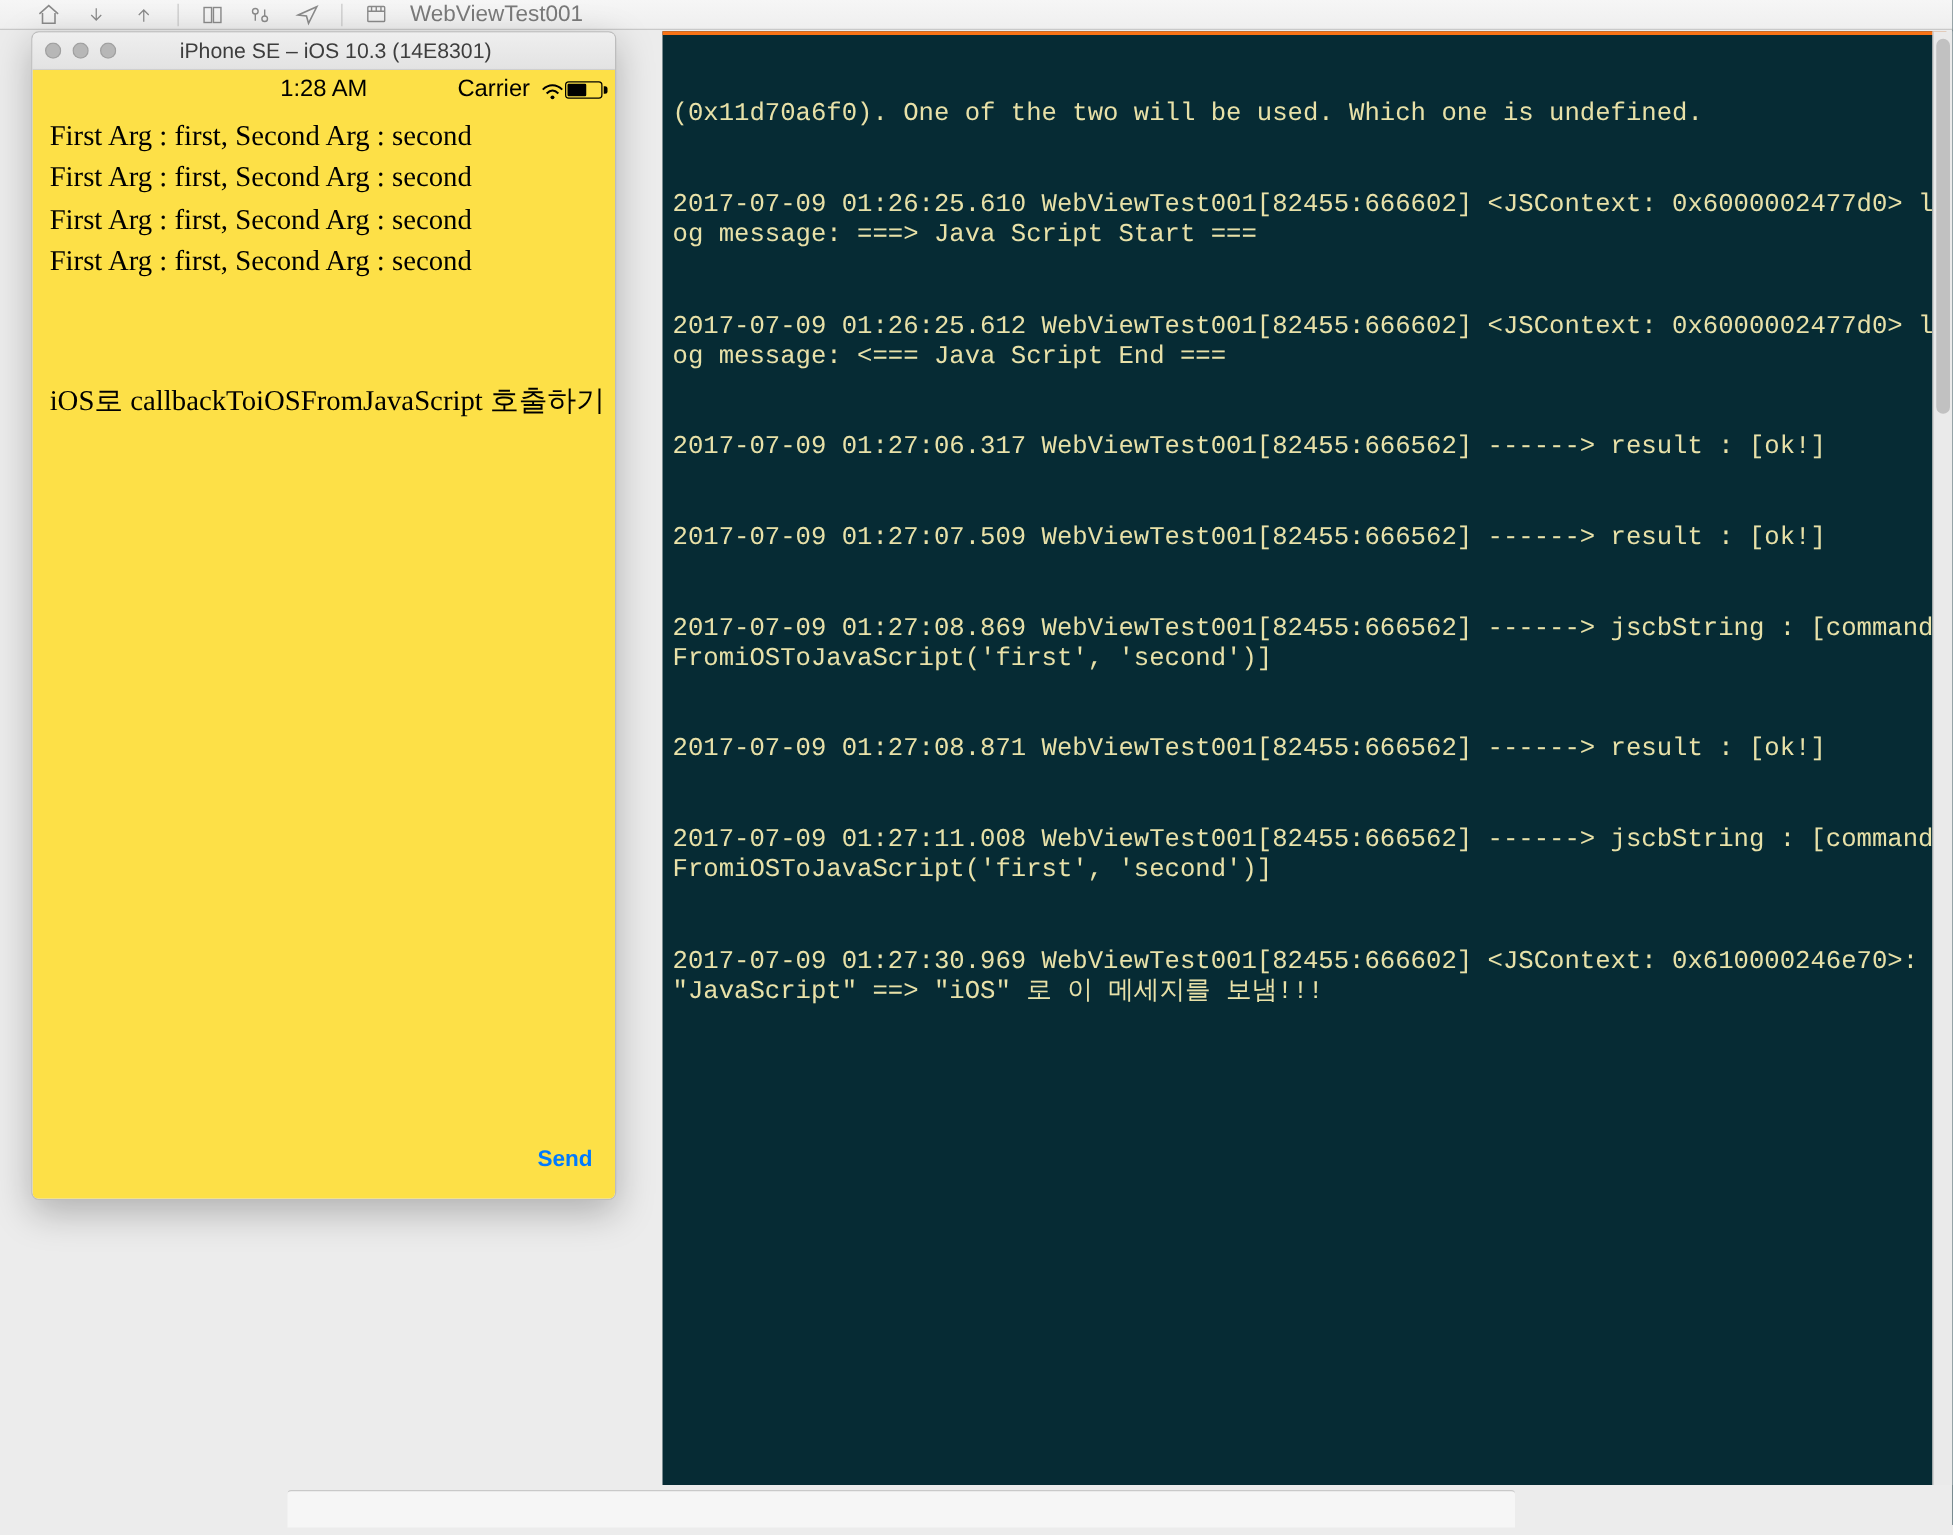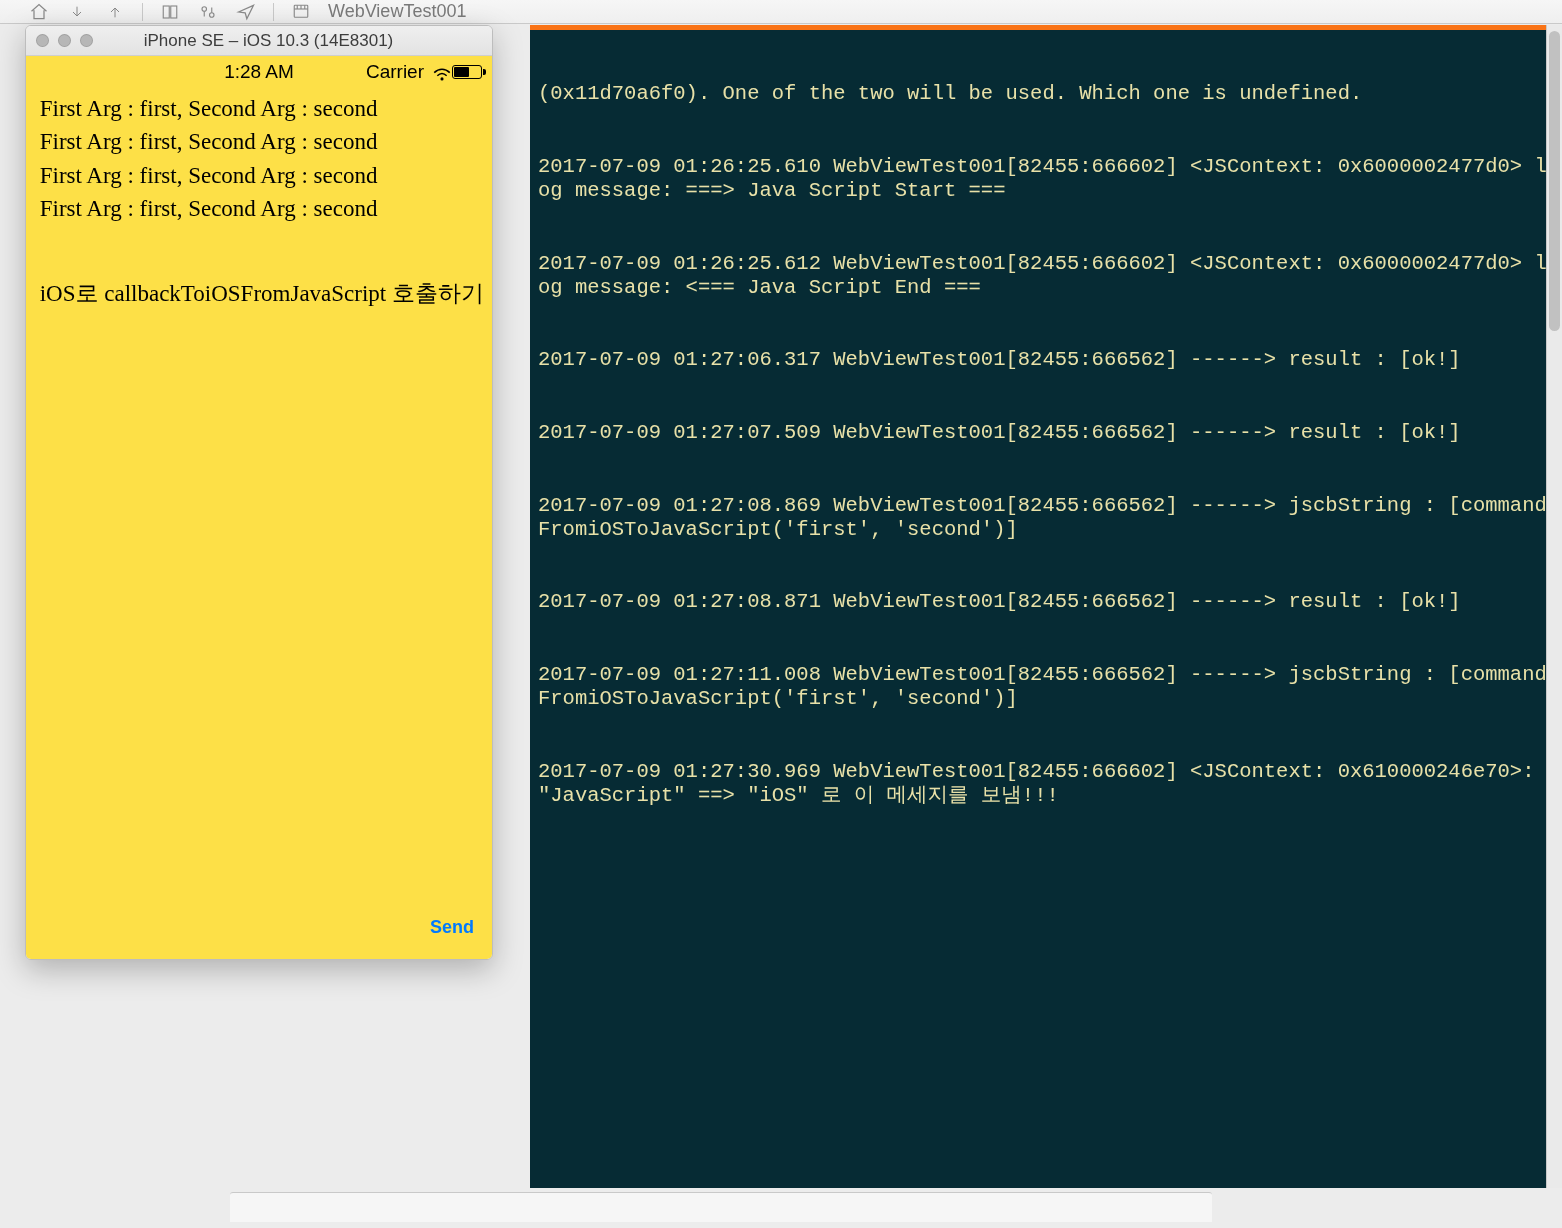--- a/index.html
+++ b/index.html
@@ -117,21 +117,21 @@
 
     .webview-content {
       flex: 1; padding: 4px 8px 0 8px;
       font-size: 23px;
       color: #000;
       font-family: "Times New Roman", serif;
       line-height: 1.45;
     }
     .webview-content .arg-line { }
     .webview-content .button-line {
-      margin-top: 52px;
+      margin-top: 79px;
     }
     .send-button-bar {
       height: 56px;
       display: flex;
       justify-content: flex-end;
       align-items: center;
       padding: 0 18px 8px 0;
     }
     .send-button {
       font-size: 18px;
@@ -150,21 +150,21 @@
       bottom: 40px;
       background: #062b34;
       color: #e8e1a8;
       font-family: Menlo, "Courier New", monospace;
       font-size: 20.5px;
       line-height: 1.18;
       padding: 4px 8px 8px 8px;
       overflow: hidden;
       white-space: pre-wrap;
       word-break: break-all;
-      border-top: 5px solid #f97316;
+      border-top: 3px solid #f97316;
     }
     .console .line { }
 
     
     .bottom-gutter {
       position: absolute;
       left: 230px; right: 350px; bottom: 6px;
       height: 30px;
       border-top: 1px solid #c9c9c9;
       background: #f6f6f6;

